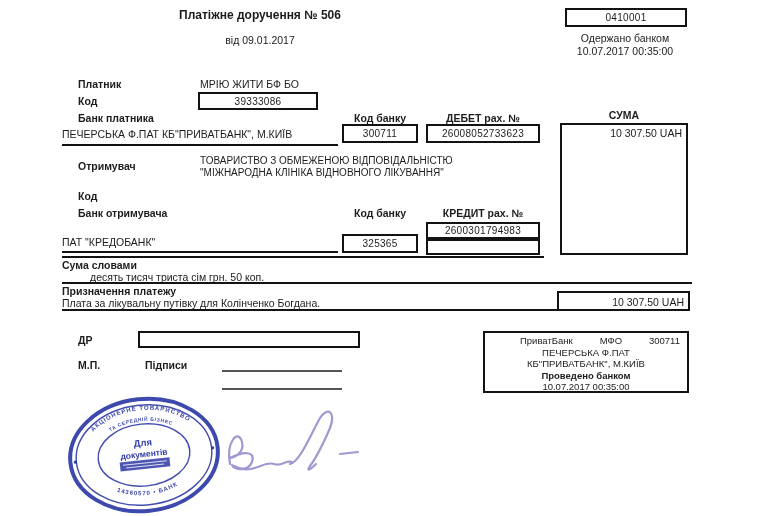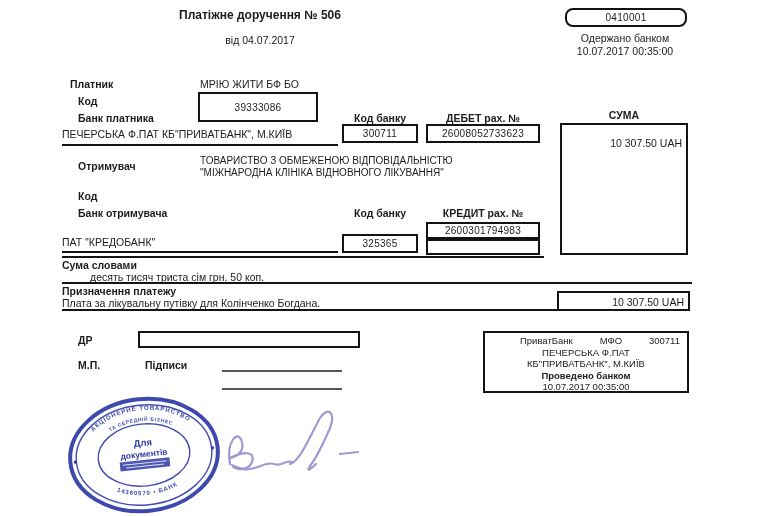--- a/index.html
+++ b/index.html
@@ -13,47 +13,47 @@
   .ctr{text-align:center;}
   .box{
     position:absolute;border:2px solid #131313;background:#fff;
     display:flex;align-items:center;justify-content:center;
     font-size:10px;letter-spacing:.3px;box-sizing:border-box;
   }
   .hline{position:absolute;height:2px;background:#131313;}
   .thin{height:1.5px;background:#555;}
   .suma-box{
     position:absolute;border:2.5px solid #131313;box-sizing:border-box;
-    padding:12px 4px;text-align:right;font-size:10.5px;background:#fff;
+    padding:2px 4px;text-align:right;font-size:10.5px;background:#fff;
   }
   .stampbox{
     position:absolute;border:2.5px solid #131313;box-sizing:border-box;
     text-align:center;font-size:9.5px;line-height:11.5px;padding:2px 7px;background:#fff;
   }
   .stampbox .row1{display:flex;justify-content:space-between;padding-left:28px;}
   .rot{transform:rotate(-6deg);}
   svg text{font-family:"Liberation Sans","DejaVu Sans",sans-serif;}
 </style>
 </head>
 <body>
 
 <div class="page">
 
   <div class="abs ctr b" style="left:60px;top:8px;width:400px;font-size:12px;">Платіжне доручення  № 506</div>
-  <div class="abs ctr" style="left:60px;top:34px;width:400px;">від 04.07.2017</div>
+  <div class="abs ctr" style="left:60px;top:34px;width:400px;">від 09.01.2017</div>
 
-  <div class="box" style="left:565px;top:8px;width:122px;height:19px;border-radius:8px;">0410001</div>
+  <div class="box" style="left:565px;top:8px;width:122px;height:19px;">0410001</div>
   <div class="abs ctr" style="left:557px;top:32px;width:136px;">Одержано банком</div>
   <div class="abs ctr" style="left:557px;top:45px;width:136px;">10.07.2017 00:35:00</div>
 
-  <div class="abs b" style="left:70px;top:78px;">Платник</div>
+  <div class="abs b" style="left:78px;top:78px;">Платник</div>
   <div class="abs" style="left:200px;top:78px;">МРІЮ ЖИТИ БФ БО</div>
 
   <div class="abs b" style="left:78px;top:95px;">Код</div>
-  <div class="box" style="left:198px;top:92px;width:120px;height:30px;">39333086</div>
+  <div class="box" style="left:198px;top:92px;width:120px;height:18px;">39333086</div>
 
   <div class="abs b" style="left:78px;top:112px;">Банк платника</div>
   <div class="abs ctr b" style="left:342px;top:112px;width:76px;">Код банку</div>
   <div class="abs ctr b" style="left:426px;top:112px;width:114px;">ДЕБЕТ рах. №</div>
   <div class="abs ctr b" style="left:560px;top:109px;width:128px;">СУМА</div>
 
   <div class="abs" style="left:62px;top:128px;">ПЕЧЕРСЬКА Ф.ПАТ КБ"ПРИВАТБАНК", М.КИЇВ</div>
   <div class="hline" style="left:62px;top:144px;width:276px;"></div>
   <div class="box" style="left:342px;top:124px;width:76px;height:19px;">300711</div>
   <div class="box" style="left:426px;top:124px;width:114px;height:19px;">26008052733623</div>

